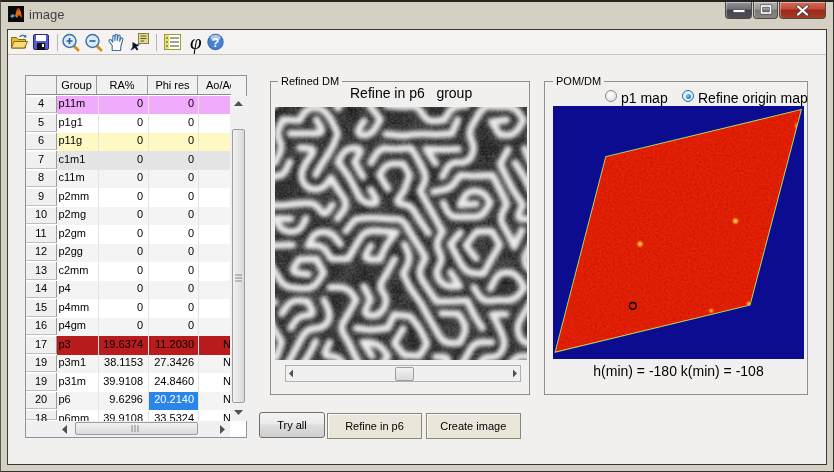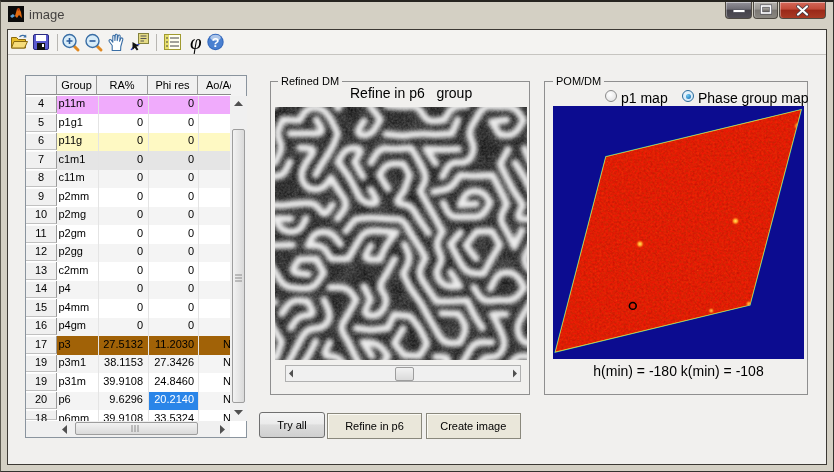--- a/index.html
+++ b/index.html
@@ -267,23 +267,23 @@
       <div class="c g">p4gm</div>
       <div class="c ra">0</div>
       <div class="c ph">0</div>
       <div class="c ao"></div>
     </div>
   </div>
 <div class="trow" style="top:336.0px;height:18.5px">
     <div class="rhead" style="height:17.5px">
       <span>17</span>
     </div>
-    <div class="dcells" style="background:#a16207;height:18.5px">
+    <div class="dcells" style="background:#b91c1c;height:18.5px">
       <div class="c g">p3</div>
-      <div class="c ra">27.5132</div>
+      <div class="c ra">19.6374</div>
       <div class="c ph">11.2030</div>
       <div class="c ao">N</div>
     </div>
   </div>
 <div class="trow" style="top:354.5px;height:18.5px">
     <div class="rhead" style="height:17.5px">
       <span>19</span>
     </div>
     <div class="dcells" style="background:#f4f4f4;height:18.5px">
       <div class="c g">p3m1</div>
@@ -436,21 +436,21 @@
 <div id="tryall">Try all</div>
 <div class="btn-beige" style="left:327px;top:413px;width:95px;height:26px;line-height:24px">Refine in p6</div>
 <div class="btn-beige" style="left:425.5px;top:413px;width:95.5px;height:26px;line-height:24px">Create image</div>
 
 <div class="panel" style="left:544px;top:81px;width:264px;height:314px"></div>
 <div class="plabel" style="left:553px;top:75px">POM/DM</div>
 <div class="radio" style="left:605px;top:90px"></div>
 <div class="lbl" style="left:621px;top:90px">p1 map</div>
 <div class="radio" style="left:682px;top:90px;background:radial-gradient(circle at 40% 35%,#e8f4fc,#cfe8f8);border-color:#2a6a9a"></div>
 <div style="position:absolute;left:685.5px;top:93.5px;width:5px;height:5px;border-radius:50%;background:radial-gradient(circle at 35% 30%,#6ac8f0,#1566b0)"></div>
-<div class="lbl" style="left:698px;top:90px">Phase group map</div>
+<div class="lbl" style="left:698px;top:90px">Refine origin map</div>
 <svg style="position:absolute;left:553px;top:106px" width="251" height="253" viewBox="0 0 251 253">
   <defs>
     <filter id="pomspeck" color-interpolation-filters="sRGB">
         <feTurbulence type="fractalNoise" baseFrequency="0.9" numOctaves="1" seed="11"></feTurbulence>
         <feColorMatrix type="matrix" values="0 0 0 0 1, 0 0 0 0 0.8, 0 0 0 0 0.1, 3.5 0 0 0 -2.6"></feColorMatrix>
       </filter>
     <filter id="pomnoise" color-interpolation-filters="sRGB">
         <feTurbulence type="fractalNoise" baseFrequency="0.45" numOctaves="3" seed="7"></feTurbulence>
         <feColorMatrix type="matrix" values="0.55 0 0 0 0.60, 0 0.26 0 0 0.0, 0 0 0.05 0 0.0, 0 0 0 0 1"></feColorMatrix>
       </filter>

